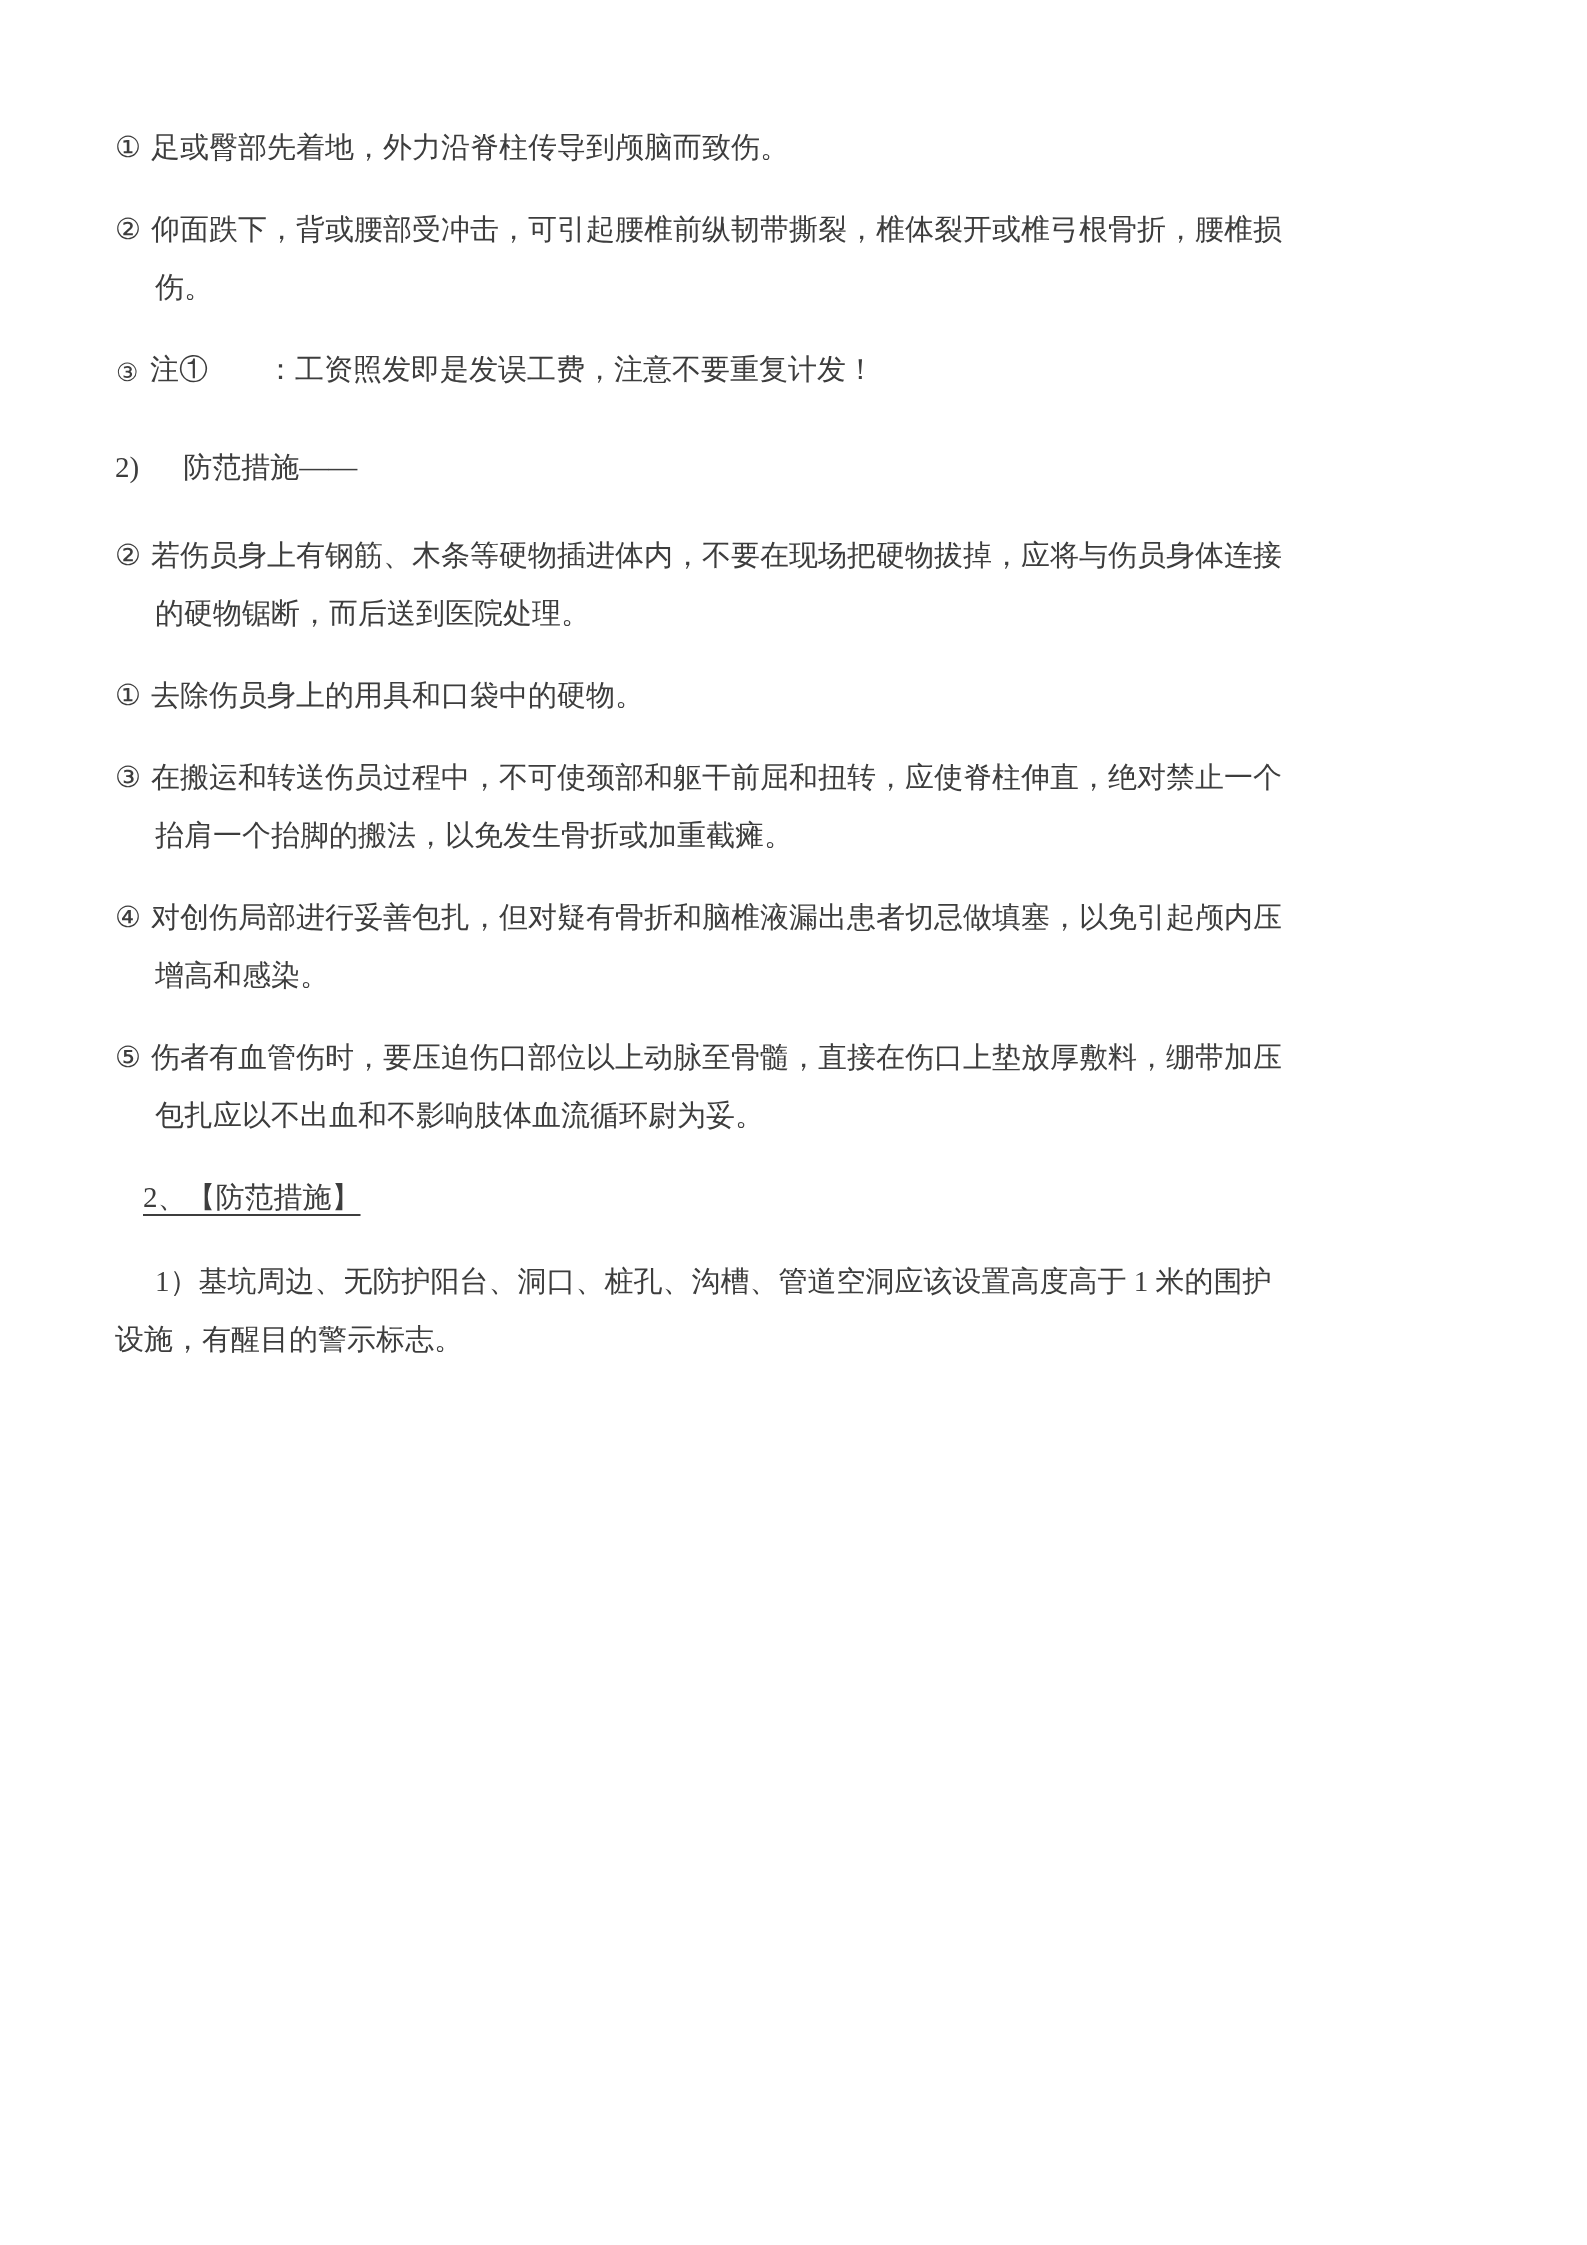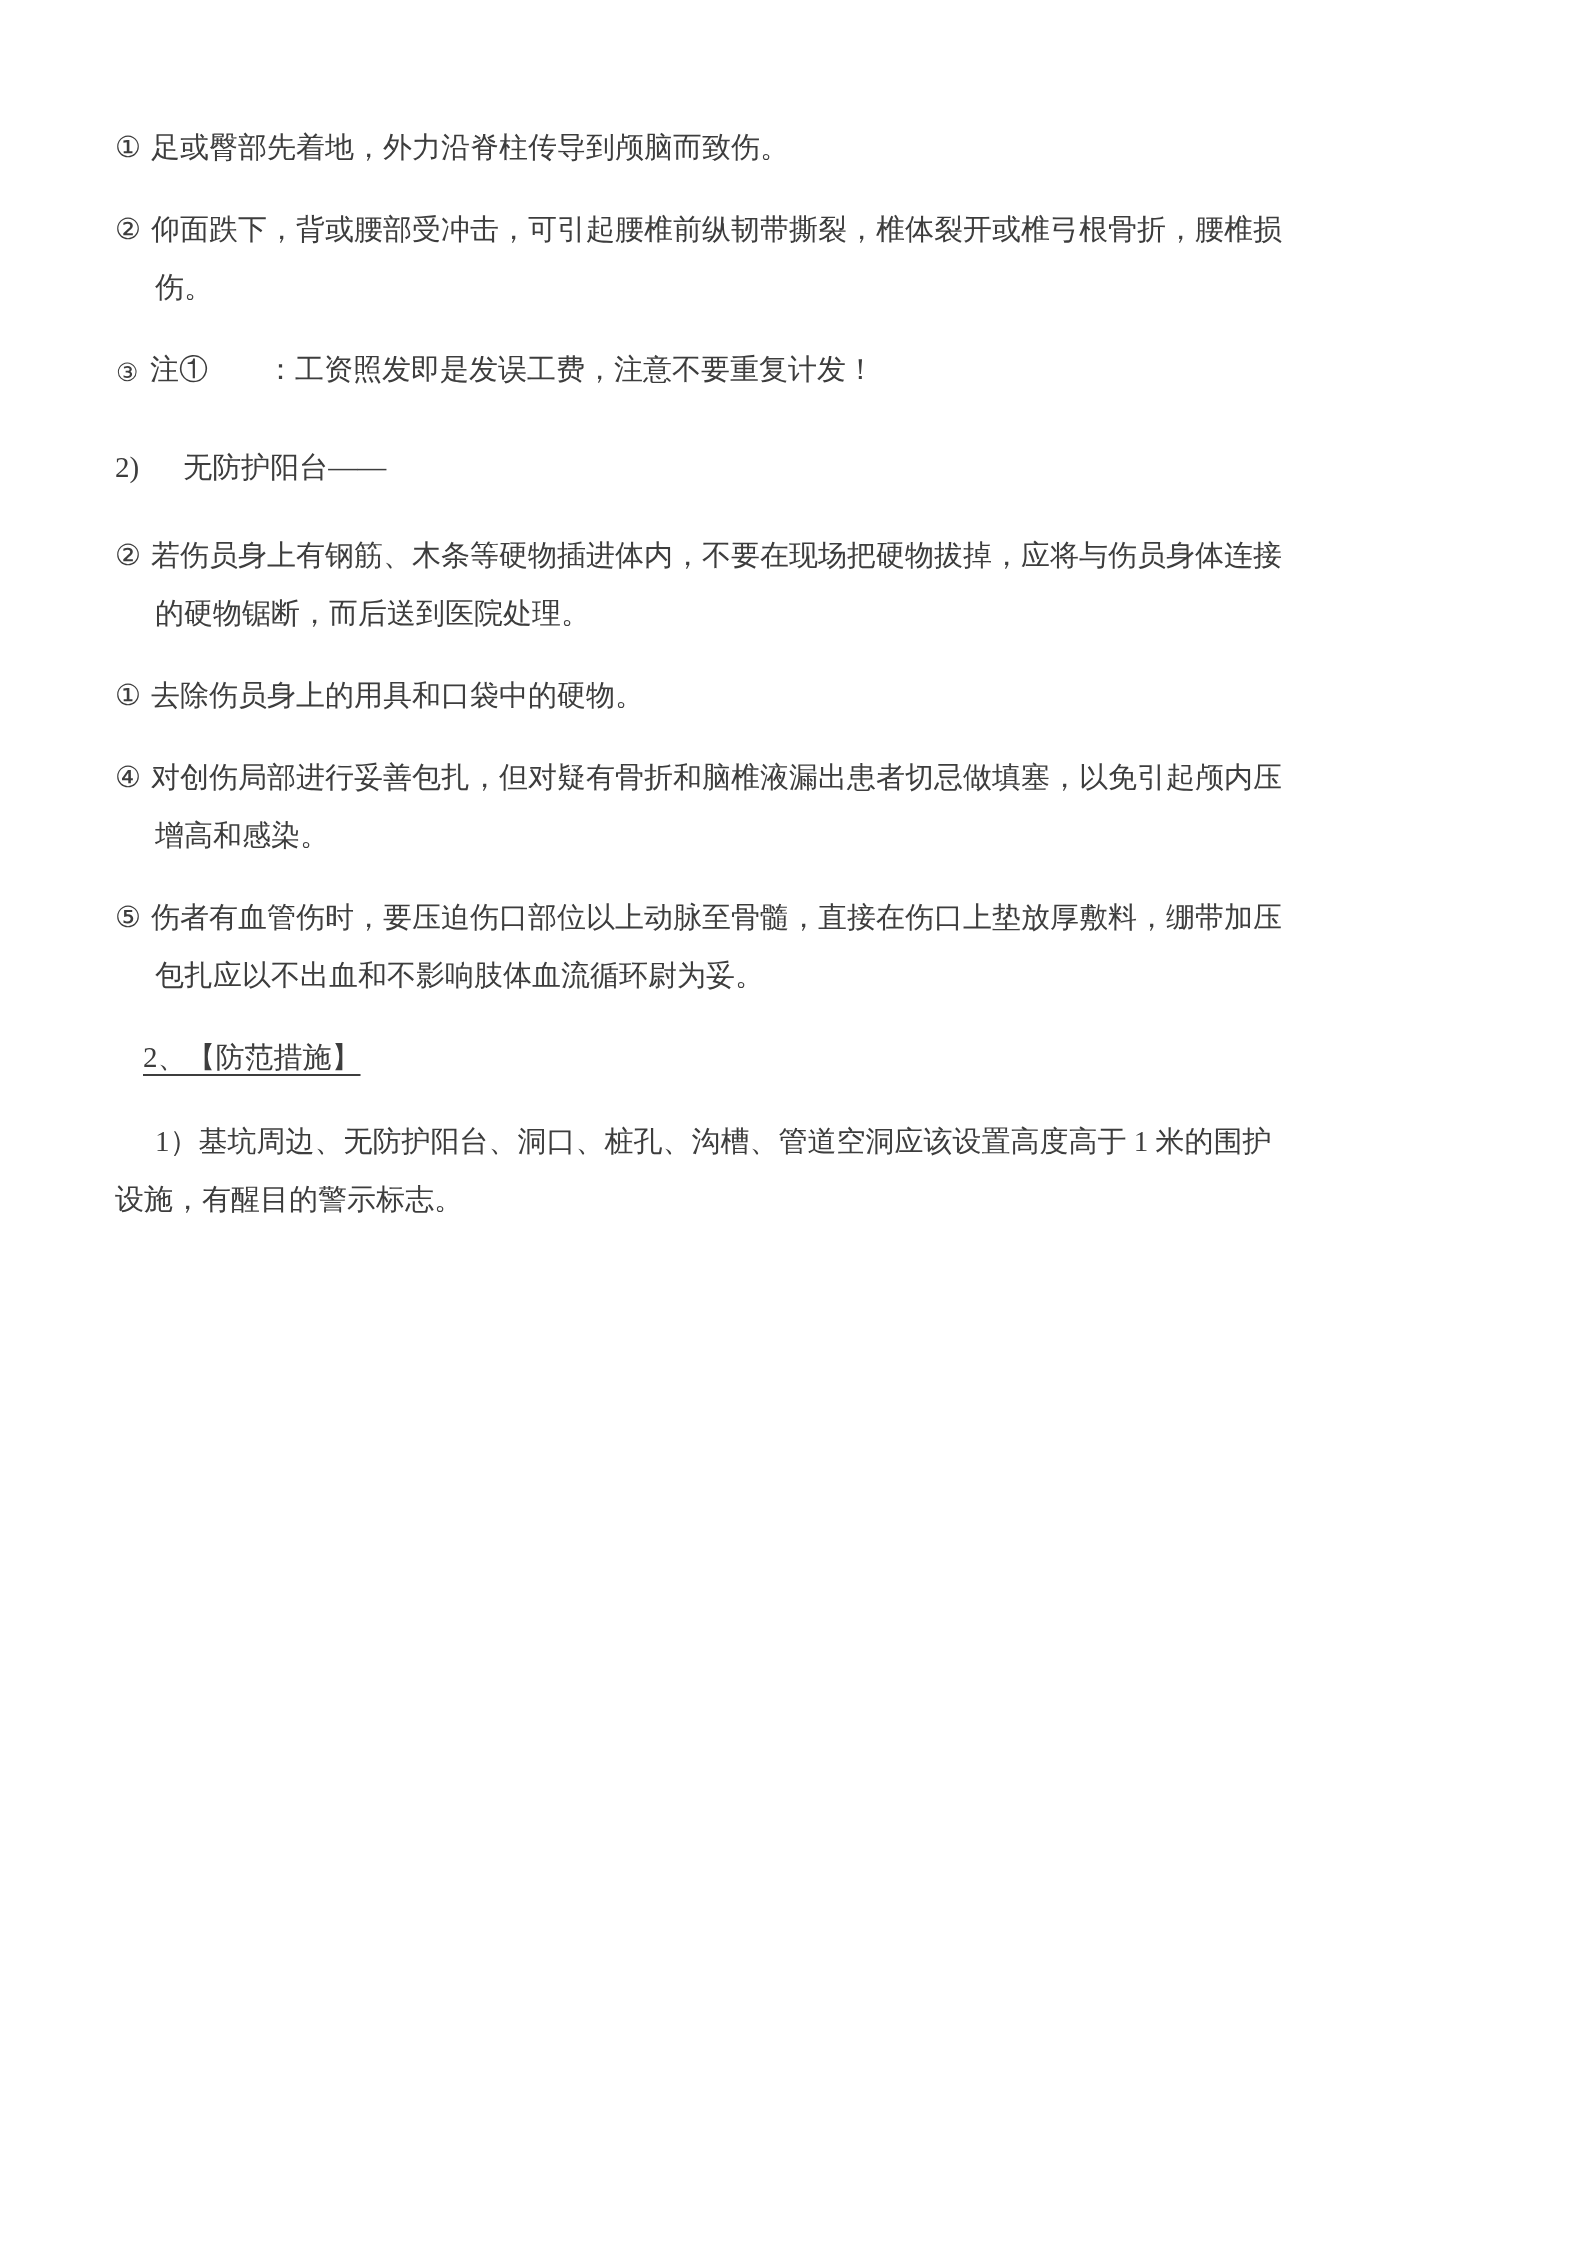--- a/index.html
+++ b/index.html
@@ -82,31 +82,34 @@
 
   <p class="hang">
     <span class="marker">②</span><span>仰面跌下，背或腰部受冲击，可引起腰椎前纵韧带撕裂，椎体裂开或椎弓根骨折，腰椎损伤。</span>
   </p>
 
   <p class="note">
     <span class="artifact-num">③</span><span>注①</span><span class="note-gap"></span><span>：工资照发即是发误工费，注意不要重复计发！</span>
   </p>
 
   <p class="heading2">
-    <span class="h2num">2)</span><span>无防护阳台——</span>
+    <span class="h2num">2)</span><span>防范措施——</span>
   </p>
 
   <p class="hang">
     <span class="marker">②</span><span>若伤员身上有钢筋、木条等硬物插进体内，不要在现场把硬物拔掉，应将与伤员身体连接的硬物锯断，而后送到医院处理。</span>
   </p>
 
   <p class="hang">
     <span class="marker">①</span><span>去除伤员身上的用具和口袋中的硬物。</span>
   </p>
 
+  <p class="hang">
+    <span class="marker">③</span><span>在搬运和转送伤员过程中，不可使颈部和躯干前屈和扭转，应使脊柱伸直，绝对禁止一个抬肩一个抬脚的搬法，以免发生骨折或加重截瘫。</span>
+  </p>
 
   <p class="hang">
     <span class="marker">④</span><span>对创伤局部进行妥善包扎，但对疑有骨折和脑椎液漏出患者切忌做填塞，以免引起颅内压增高和感染。</span>
   </p>
 
   <p class="hang">
     <span class="marker">⑤</span><span>伤者有血管伤时，要压迫伤口部位以上动脉至骨髓，直接在伤口上垫放厚敷料，绷带加压包扎应以不出血和不影响肢体血流循环尉为妥。</span>
   </p>
 
 

